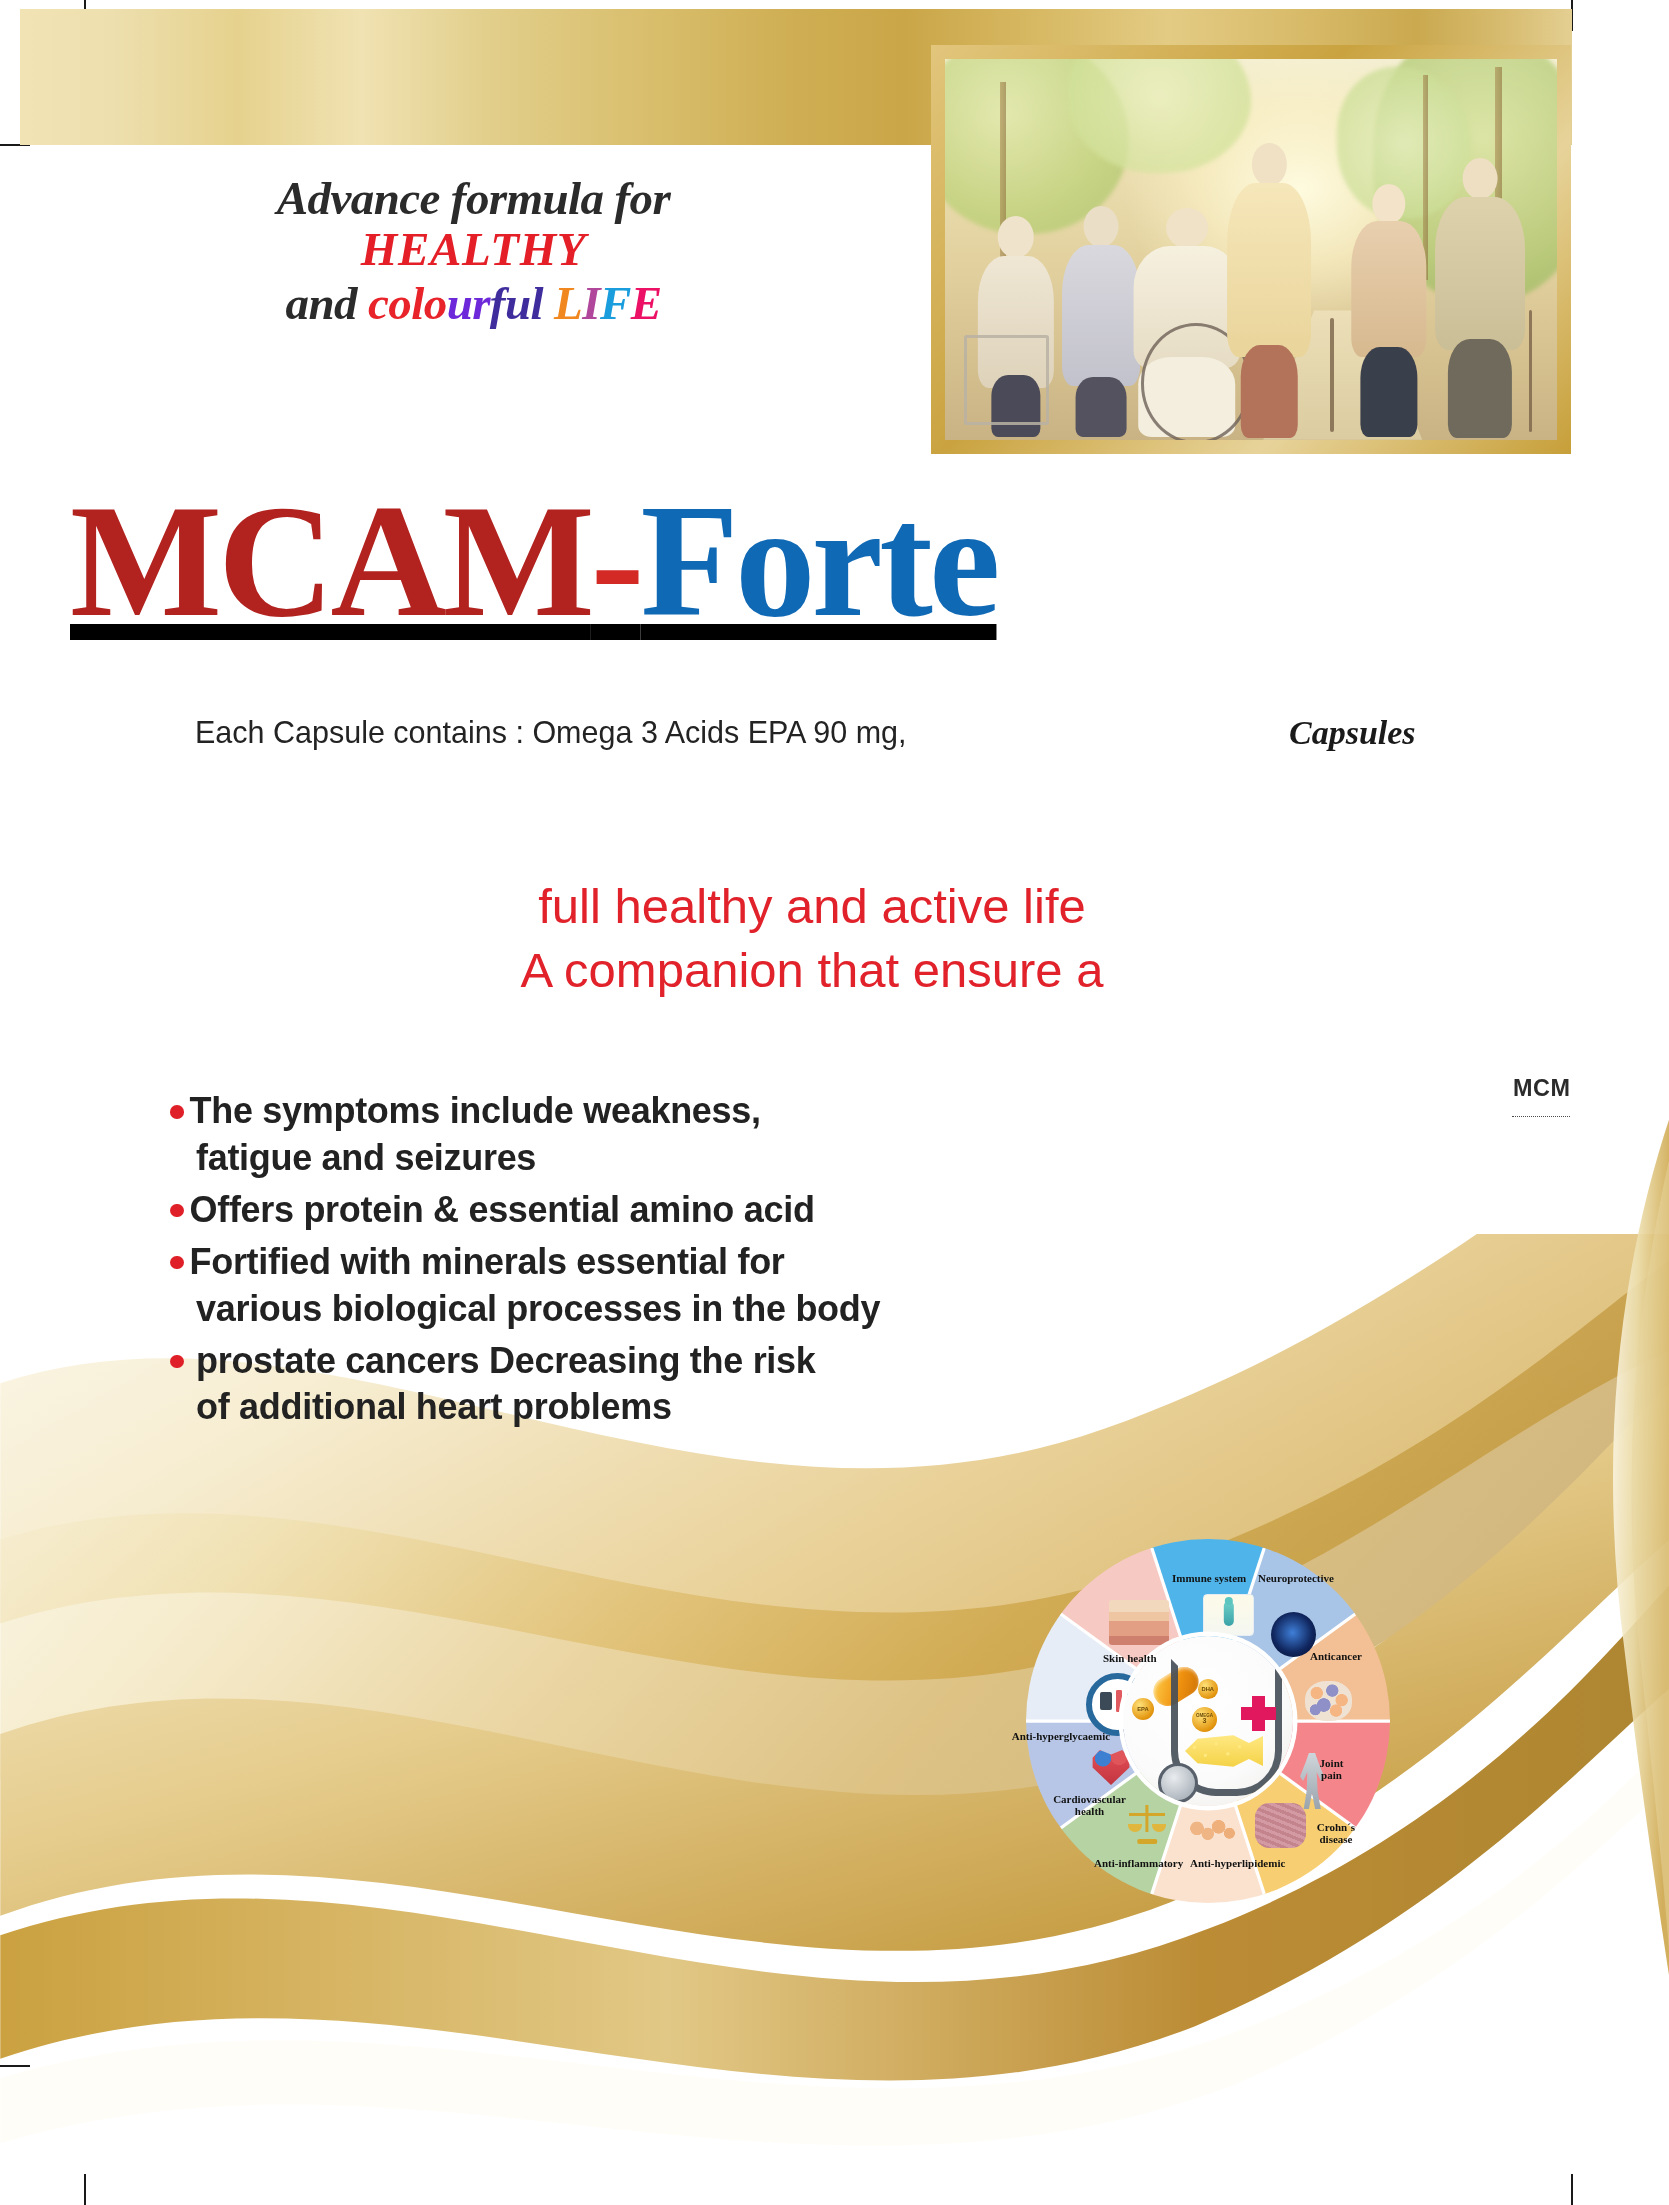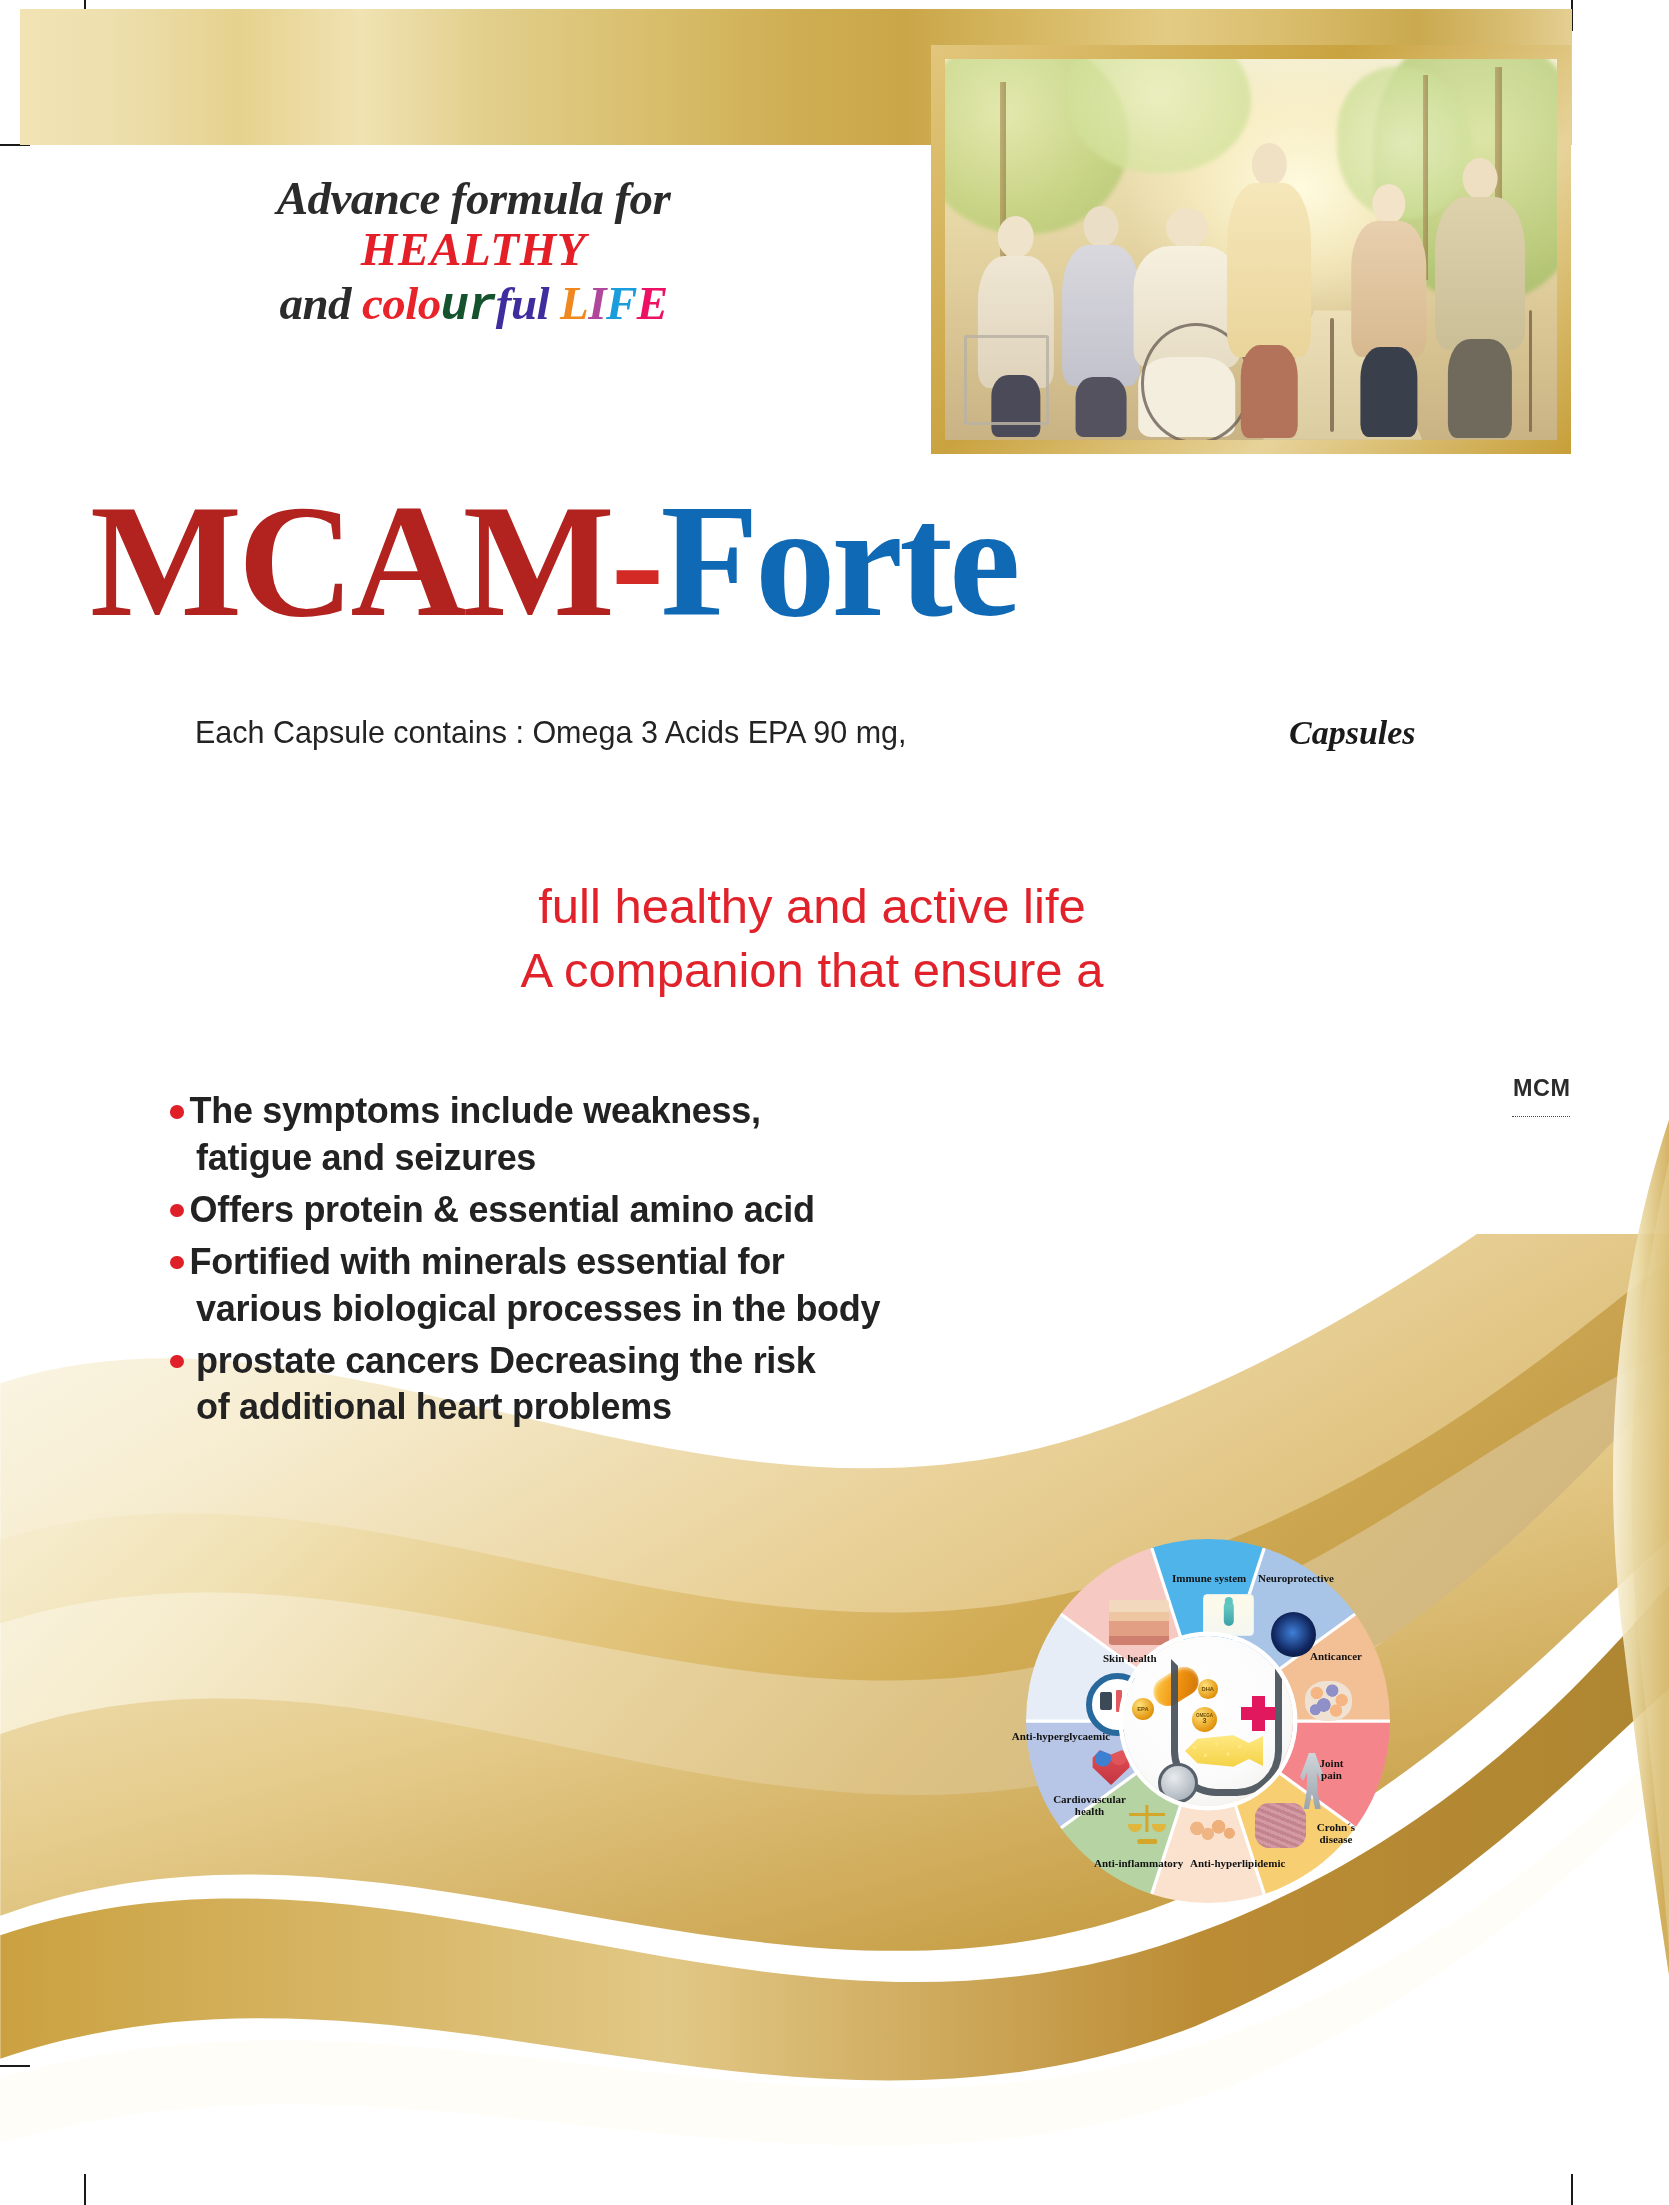--- a/index.html
+++ b/index.html
@@ -63,33 +63,33 @@
     text-align:center;
     font-family:"Liberation Serif", serif;
     font-weight:bold;font-style:italic;
     letter-spacing:-0.6px;
   }
   .ln-advance{font-size:47px;color:#2b2b2b;line-height:1.0;}
   .ln-healthy{font-size:47px;color:#e41f27;line-height:1.18;letter-spacing:0.6px;}
   .ln-life{font-size:47px;line-height:1.12;}
   .ln-life .s-and{color:#2b2b2b;}
   .ln-life .s-colo{color:#e8232a;}
-  .ln-life .s-ur{color:#14532d;font-family:Liberation Mono, monospace;}
+  .ln-life .s-ur{color:#6d28d9;}
   .ln-life .s-ful{color:#3f2d9e;}
   .ln-life .s-L{color:#f0871f;}
   .ln-life .s-I{color:#b0479a;}
   .ln-life .s-F{color:#1a9ddc;}
   .ln-life .s-E{color:#ec1164;}
 
   
   .brand{
-    position:absolute;left:90px;top:481px;width:1416px;
+    position:absolute;left:70px;top:481px;width:1416px;
     font-family:"Liberation Serif", serif;
     font-weight:bold;font-size:161px;line-height:1;
-    white-space:nowrap;letter-spacing:-3.9px;
+    white-space:nowrap;letter-spacing:-3.9px;text-decoration:underline;
   }
   .brand .mcam{color:#b2221f;}
   .brand .dash{color:#d42a25;}
   .brand .forte{color:#1069b5;}
 
   
   .composition{
     position:absolute;left:195px;top:713px;width:974px;
     font-size:30.5px;line-height:1.28;color:#232323;
     font-family:"Liberation Sans", sans-serif;

